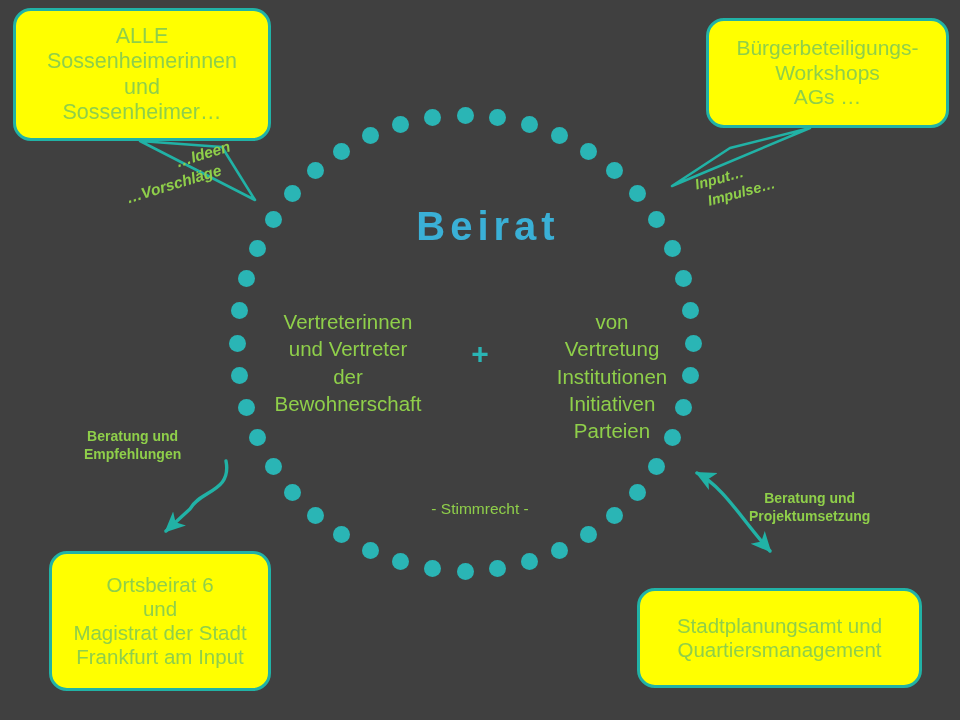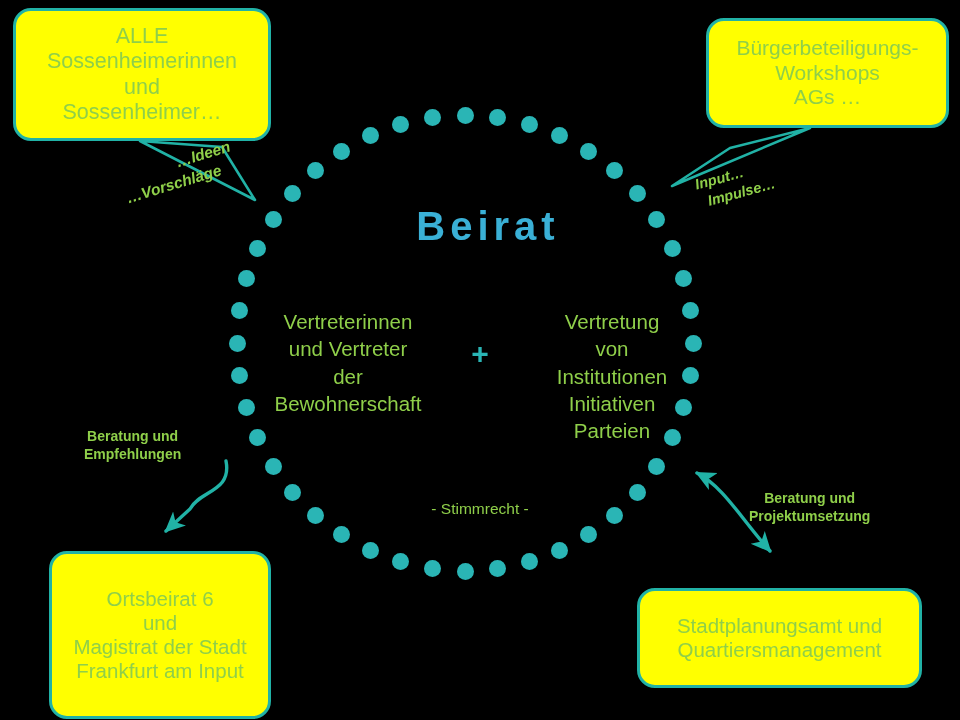--- a/index.html
+++ b/index.html
@@ -5,21 +5,21 @@
 <style>
   html, body {
     margin: 0;
     padding: 0;
     background: #ffff00;
   }
   #stage {
     position: relative;
     width: 960px;
     height: 720px;
-    background: #000000;
+    background: #404040;
     overflow: hidden;
     font-family: "Liberation Sans", sans-serif;
   }
   #svg-layer {
     position: absolute;
     left: 0;
     top: 0;
     width: 960px;
     height: 720px;
     pointer-events: none;
@@ -51,21 +51,21 @@
     font-size: 21.5px;
   }
   #bubble-workshops {
     left: 706px; top: 18px;
     width: 243px; height: 110px;
     font-size: 21px;
     text-align: right;
   }
   #bubble-ortsbeirat {
     left: 49px; top: 551px;
-    width: 222px; height: 168px;
+    width: 222px; height: 140px;
     font-size: 20.5px;
   }
   #bubble-stadtplanung {
     left: 637px; top: 588px;
     width: 285px; height: 100px;
     font-size: 20.5px;
   }
 
   
   #dot-ring {
@@ -267,22 +267,22 @@
 
   <div id="center-cols">
     <div class="center-col" id="col-left">
       <div>Vertreterinnen</div>
       <div>und Vertreter</div>
       <div>der</div>
       <div>Bewohnerschaft</div>
     </div>
     <div id="plus-sign">+</div>
     <div class="center-col" id="col-right">
+      <div>von</div>
       <div>Vertretung</div>
-      <div>von</div>
       <div>Institutionen</div>
       <div>Initiativen</div>
       <div>Parteien</div>
     </div>
   </div>
 
   <div id="stimmrecht">- Stimmrecht -</div>
 
   <div class="annot italic" id="annot-ideen">
     <div style="margin-left:58px">…Ideen</div>

